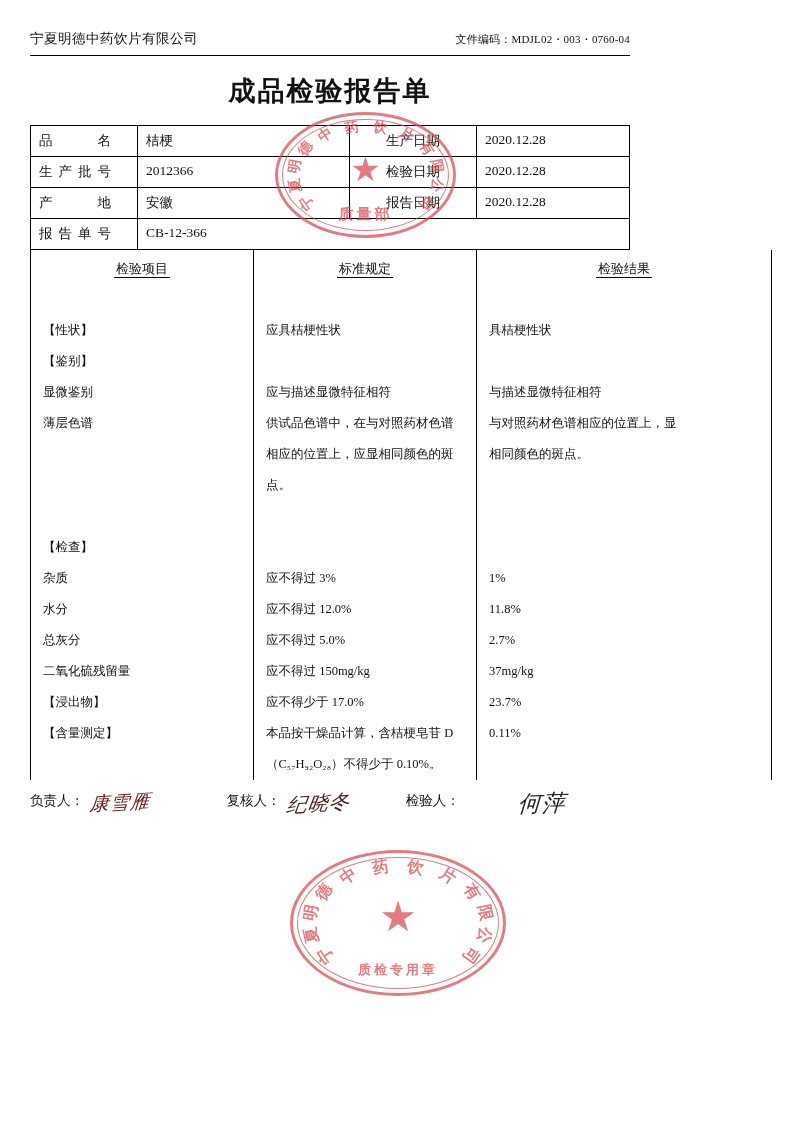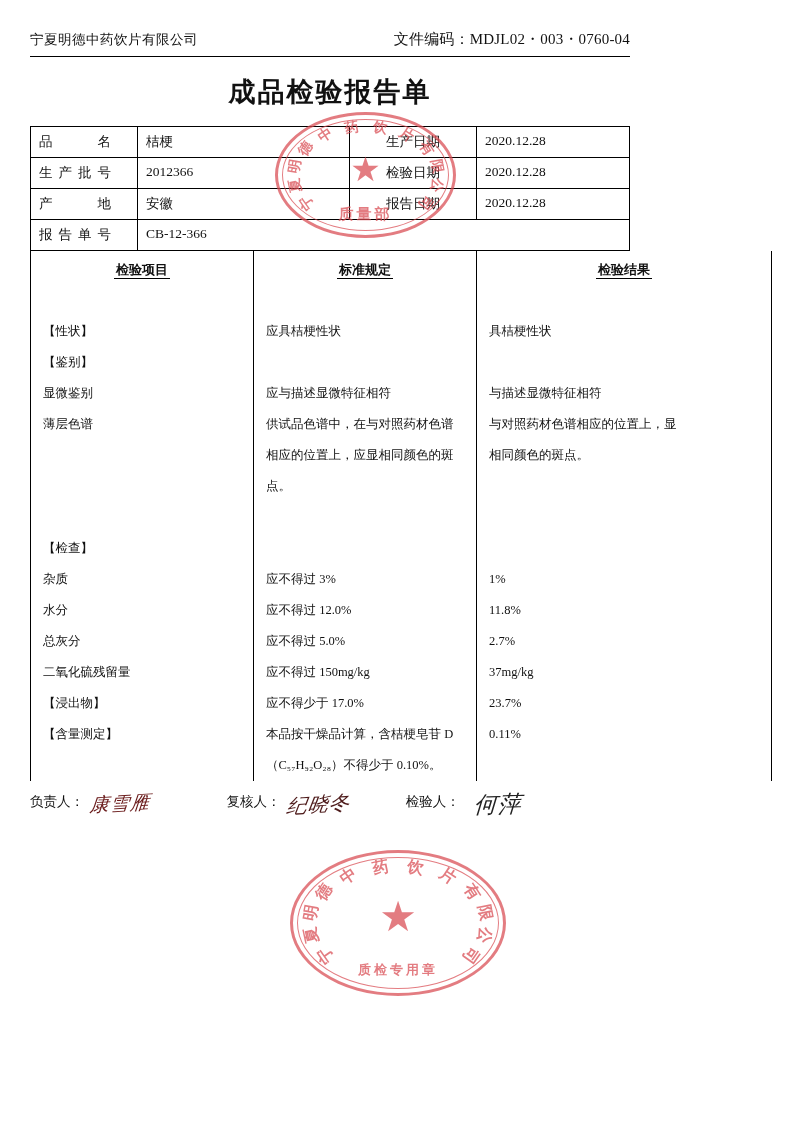--- a/index.html
+++ b/index.html
@@ -32,21 +32,21 @@
   
   .header-row {
     display: flex;
     justify-content: space-between;
     align-items: baseline;
     font-size: 13.5px;
     padding-bottom: 7px;
     border-bottom: 1px solid #000;
   }
   .company-name { letter-spacing: 0.5px; }
-  .doc-code { letter-spacing: 0.2px; font-size: 15px; }
+  .doc-code { letter-spacing: 0.2px; font-size: 11px; }
 
   
   .title {
     text-align: center;
     font-size: 27px;
     font-weight: bold;
     letter-spacing: 2px;
     margin: 17px 0 16px 0;
     font-family: "DejaVu Serif", "Liberation Serif", serif;
   }
@@ -96,21 +96,20 @@
     padding: 0;
   }
   .col-a { width: 222px; border-right: 1px solid #000; }
   .col-b { width: 222px; border-right: 1px solid #000; }
   .col-c { width: 294px; }
 
   .colhead {
     text-align: center;
     font-size: 13px;
     padding: 10px 0 6px 0;
-    font-weight: bold;
   }
   .colhead span {
     border-bottom: 1px solid #000;
     padding: 0 2px 1px 2px;
   }
 
   .rows { padding: 0 12px; }
   .r {
     min-height: 31px;
     line-height: 31px;
@@ -136,21 +135,21 @@
     height: 46px;
     position: relative;
   }
   .sig {
     display: flex;
     align-items: flex-start;
     position: relative;
   }
   .sig-1 { width: 228px; }
   .sig-2 { width: 208px; }
-  .sig-3 { width: 260px; }
+  .sig-3 { width: 260px; gap: 44px; }
   .sig-label { white-space: nowrap; }
   .hand {
     font-family: "DejaVu Serif", serif;
     color: #6a1b1b;
     font-style: italic;
     font-size: 19px;
     position: relative;
     top: -2px;
     left: 6px;
     transform: skewX(-8deg) rotate(-3deg);

